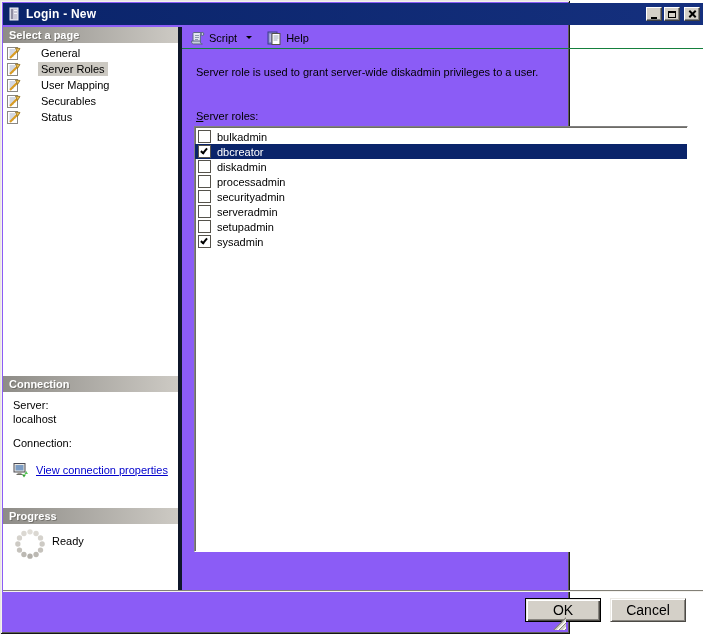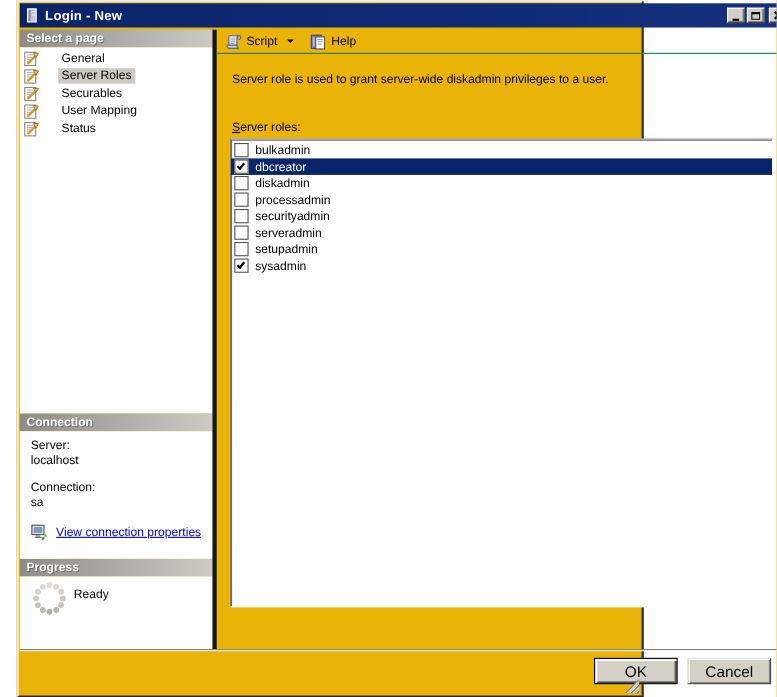--- a/index.html
+++ b/index.html
@@ -1,21 +1,21 @@
 <!DOCTYPE html>
 <html><head>
 <meta charset="utf-8">
 <style>
   * { margin:0; padding:0; box-sizing:border-box; }
   html,body { width:706px; height:634px; }
   body { font-family:"Liberation Sans", sans-serif; font-size:11px; color:#000; background:#fff; }
 
-  .window { position:relative; width:570px; height:634px; background:#eab308;
+  .window { position:relative; width:570px; height:634px; background:#8b5cf6;
     box-shadow: inset 1px 1px 0 #e9e7e2, inset -1px -1px 0 #161616,
-                inset 2px 2px 0 #f4f2ee, inset -2px -2px 0 #5f5d58; margin-left: 15px; }
+                inset 2px 2px 0 #f4f2ee, inset -2px -2px 0 #5f5d58; }
 
   
   .titlebar { position:absolute; left:3px; top:3px; width:700px; height:22px;
     background:linear-gradient(to right,#0a246a,#15307e); display:flex; align-items:center;
     padding:0 3px; gap:4px; }
   .title-icon { width:16px; height:16px; flex:none; }
   .title-text { color:#fff; font-weight:bold; font-size:12px; letter-spacing:.2px; }
   .win-buttons { margin-left:auto; display:flex; gap:2px; align-items:center; }
   .winbtn { width:16px; height:14px; background:#d4d0c8; border:1px solid;
     border-color:#fff #404040 #404040 #fff; box-shadow:inset -1px -1px 0 #808080;
@@ -159,36 +159,36 @@
             <svg width="16" height="16" viewBox="0 0 16 16">
               <rect x="1.5" y="2.5" width="10" height="12" fill="#fff" stroke="#8a8782"></rect>
               <line x1="3.5" y1="5" x2="9.5" y2="5" stroke="#a9b2c6"></line>
               <line x1="3.5" y1="7" x2="9.5" y2="7" stroke="#a9b2c6"></line>
               <line x1="3.5" y1="9" x2="9.5" y2="9" stroke="#a9b2c6"></line>
               <line x1="3.5" y1="11" x2="7.5" y2="11" stroke="#a9b2c6"></line>
               <path d="M4 13 L11 6" stroke="#d99b22" stroke-width="2.2"></path>
               <polygon points="9.5,3 14,3.5 11.5,7.5" fill="#f0bd4a" stroke="#8a6b1f" stroke-width="0.8"></polygon>
             </svg>
           </span>
+          <span class="page-label">User Mapping</span>
+        </div>
+
+        <div class="page-item">
+          <span class="page-icon">
+            <svg width="16" height="16" viewBox="0 0 16 16">
+              <rect x="1.5" y="2.5" width="10" height="12" fill="#fff" stroke="#8a8782"></rect>
+              <line x1="3.5" y1="5" x2="9.5" y2="5" stroke="#a9b2c6"></line>
+              <line x1="3.5" y1="7" x2="9.5" y2="7" stroke="#a9b2c6"></line>
+              <line x1="3.5" y1="9" x2="9.5" y2="9" stroke="#a9b2c6"></line>
+              <line x1="3.5" y1="11" x2="7.5" y2="11" stroke="#a9b2c6"></line>
+              <path d="M4 13 L11 6" stroke="#d99b22" stroke-width="2.2"></path>
+              <polygon points="9.5,3 14,3.5 11.5,7.5" fill="#f0bd4a" stroke="#8a6b1f" stroke-width="0.8"></polygon>
+            </svg>
+          </span>
           <span class="page-label">Securables</span>
-        </div>
-
-        <div class="page-item">
-          <span class="page-icon">
-            <svg width="16" height="16" viewBox="0 0 16 16">
-              <rect x="1.5" y="2.5" width="10" height="12" fill="#fff" stroke="#8a8782"></rect>
-              <line x1="3.5" y1="5" x2="9.5" y2="5" stroke="#a9b2c6"></line>
-              <line x1="3.5" y1="7" x2="9.5" y2="7" stroke="#a9b2c6"></line>
-              <line x1="3.5" y1="9" x2="9.5" y2="9" stroke="#a9b2c6"></line>
-              <line x1="3.5" y1="11" x2="7.5" y2="11" stroke="#a9b2c6"></line>
-              <path d="M4 13 L11 6" stroke="#d99b22" stroke-width="2.2"></path>
-              <polygon points="9.5,3 14,3.5 11.5,7.5" fill="#f0bd4a" stroke="#8a6b1f" stroke-width="0.8"></polygon>
-            </svg>
-          </span>
-          <span class="page-label">User Mapping</span>
         </div>
 
         <div class="page-item">
           <span class="page-icon">
             <svg width="16" height="16" viewBox="0 0 16 16">
               <rect x="1.5" y="2.5" width="10" height="12" fill="#fff" stroke="#8a8782"></rect>
               <line x1="3.5" y1="5" x2="9.5" y2="5" stroke="#a9b2c6"></line>
               <line x1="3.5" y1="7" x2="9.5" y2="7" stroke="#a9b2c6"></line>
               <line x1="3.5" y1="9" x2="9.5" y2="9" stroke="#a9b2c6"></line>
               <line x1="3.5" y1="11" x2="7.5" y2="11" stroke="#a9b2c6"></line>
@@ -200,21 +200,20 @@
         </div>
       </div>
 
     <div class="side-header">Connection</div>
     <div class="side-area area-conn">
       <div class="conn-inner">
         <div class="conn-line">Server:</div>
         <div class="conn-line">localhost</div>
         <div class="conn-group2">
           <div class="conn-line">Connection:</div>
-          <div class="conn-line">sa</div>
         </div>
         <div class="conn-link-row">
           <span class="li">
             <svg width="16" height="16" viewBox="0 0 16 16">
               <rect x="1" y="1.5" width="11" height="8.5" fill="#ece9e2" stroke="#4a4a55"></rect>
               <rect x="2.5" y="3" width="8" height="5.5" fill="#7b9cc4"></rect>
               <rect x="4.5" y="10.5" width="4" height="1.5" fill="#9a9790"></rect>
               <rect x="3.5" y="12" width="6" height="1" fill="#6e6c66"></rect>
               <polygon points="9,12.5 13,12.5 11,15.5" fill="#2fa12f"></polygon>
               <polygon points="15,12 11.5,12 13.2,9" fill="#57c957"></polygon>

